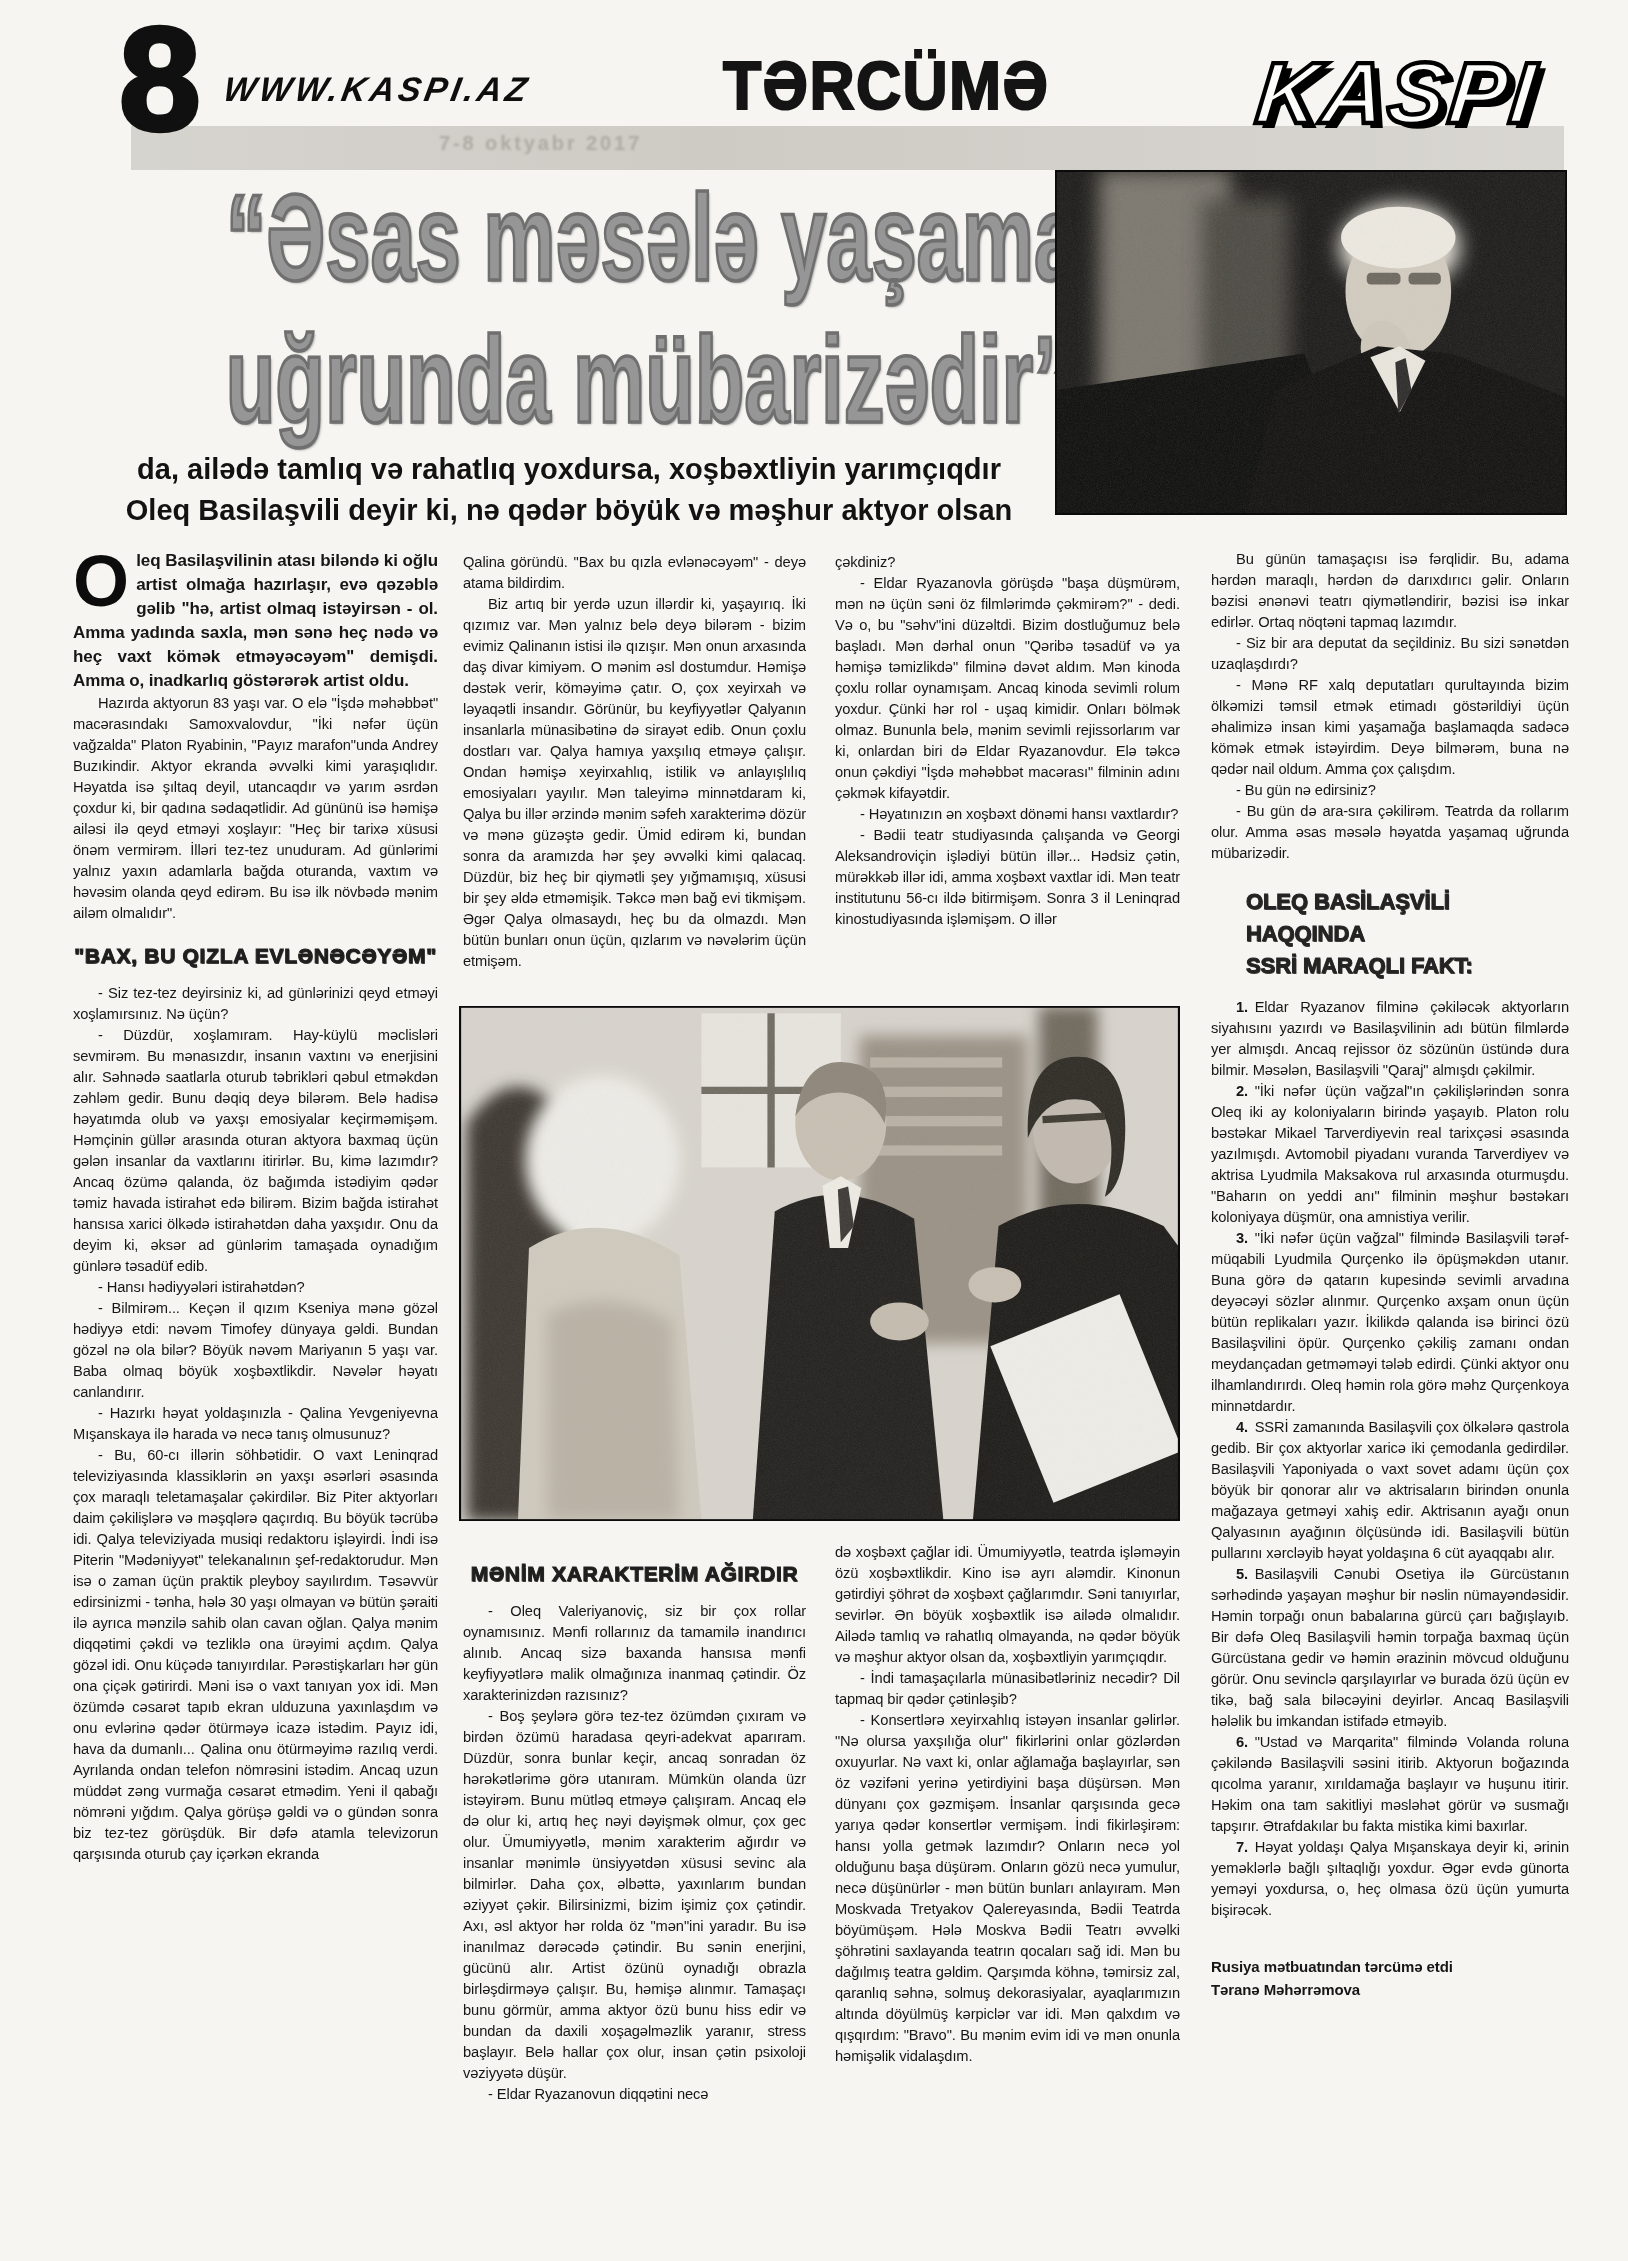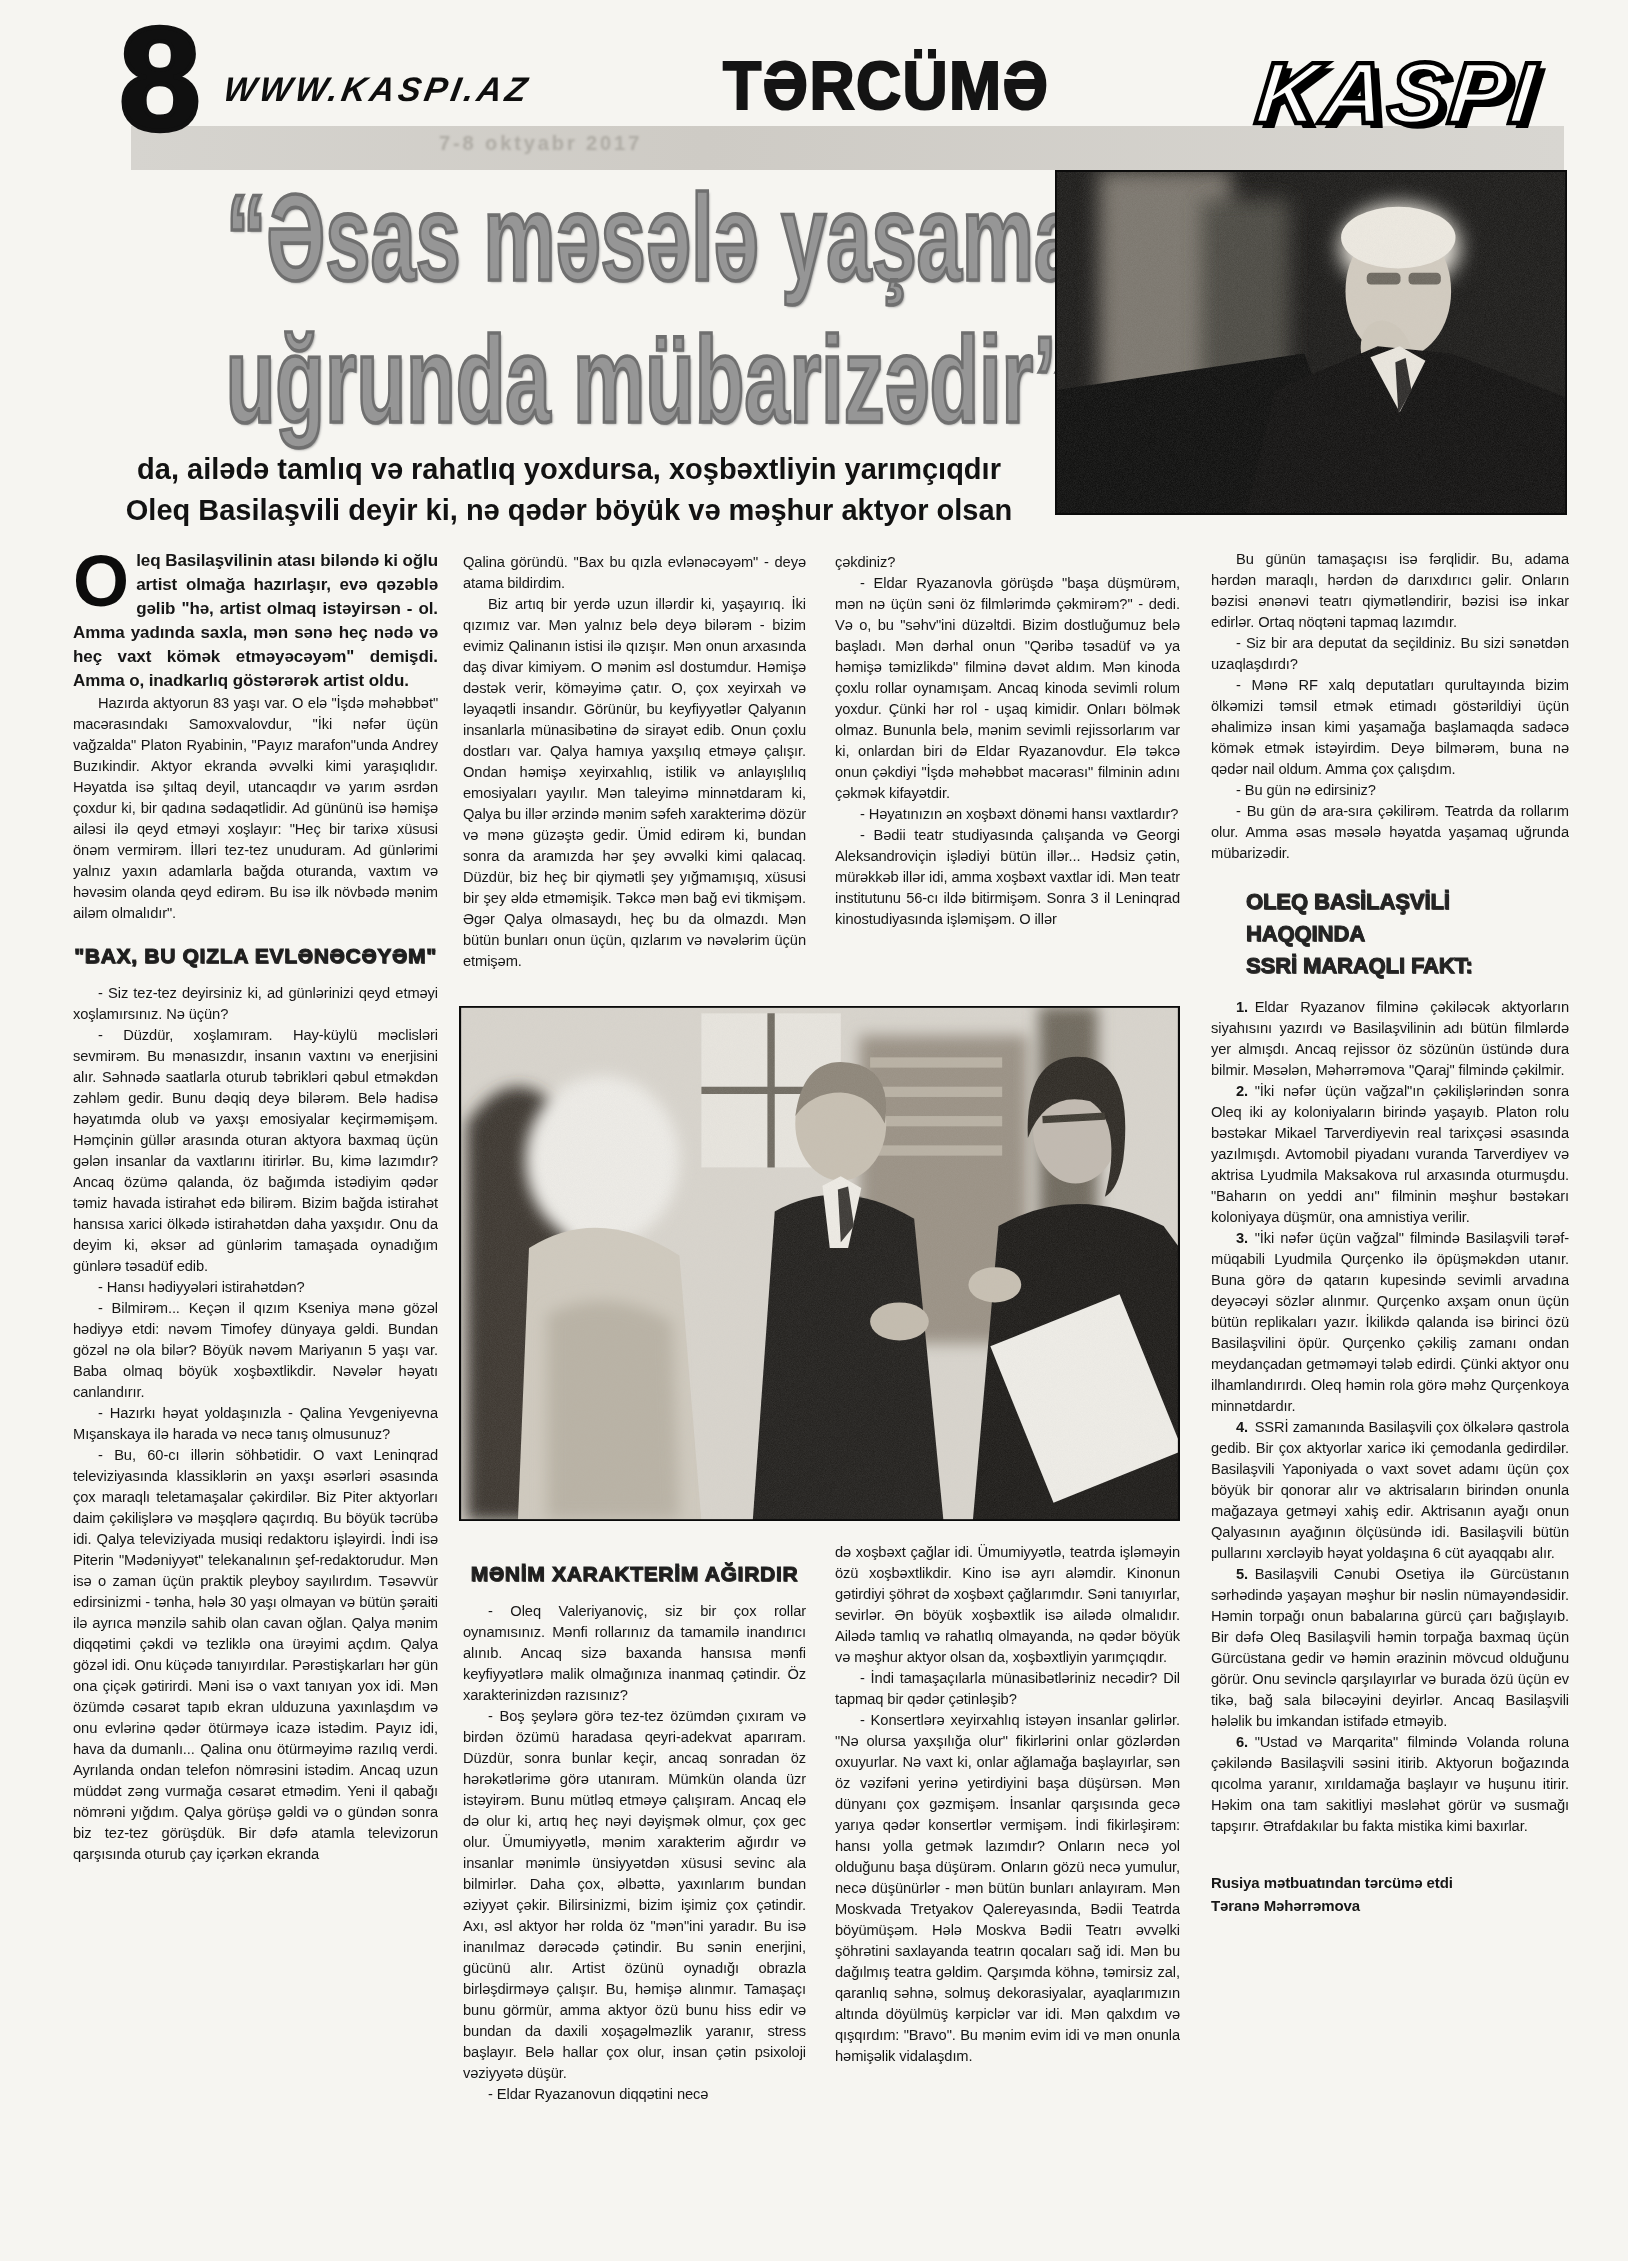--- a/index.html
+++ b/index.html
@@ -190,26 +190,27 @@
   <div class="abs col col4">
     <p>Bu günün tamaşaçısı isə fərqlidir. Bu, adama hərdən maraqlı, hərdən də darıxdırıcı gəlir. Onların bəzisi ənənəvi teatrı qiymətləndirir, bəzisi isə inkar edirlər. Ortaq nöqtəni tapmaq lazımdır.</p>
     <p class="q">- Siz bir ara deputat da seçildiniz. Bu sizi sənətdən uzaqlaşdırdı?</p>
     <p>- Mənə RF xalq deputatları qurultayında bizim ölkəmizi təmsil etmək etimadı göstərildiyi üçün əhalimizə insan kimi yaşamağa başlamaqda sadəcə kömək etmək istəyirdim. Deyə bilmərəm, buna nə qədər nail oldum. Amma çox çalışdım.</p>
     <p class="q">- Bu gün nə edirsiniz?</p>
     <p>- Bu gün də ara-sıra çəkilirəm. Teatrda da rollarım olur. Amma əsas məsələ həyatda yaşamaq uğrunda mübarizədir.</p>
     <div class="facts-heading">
       <div>OLEQ BASİLAŞVİLİ HAQQINDA</div>
       <div>SSRİ MARAQLI FAKT:</div>
     </div>
-    <p class="fact"><b class="fact-num">1.</b><span>Eldar Ryazanov filminə çəkiləcək aktyorların siyahısını yazırdı və Basilaşvilinin adı bütün filmlərdə yer almışdı. Ancaq rejissor öz sözünün üstündə dura bilmir. Məsələn, Məhərrəmova "Qaraj" filmində çəkilmir.</span></p>
+    <p class="fact"><b class="fact-num">1.</b><span>Eldar Ryazanov filminə çəkiləcək aktyorların siyahısını yazırdı və Basilaşvilinin adı bütün filmlərdə yer almışdı. Ancaq rejissor öz sözünün üstündə dura bilmir. Məsələn, Basilaşvili "Qaraj" almışdı çəkilmir.</span></p>
     <p class="fact"><b class="fact-num">2.</b><span>"İki nəfər üçün vağzal"ın çəkilişlərindən sonra Oleq iki ay koloniyaların birində yaşayıb. Platon rolu bəstəkar Mikael Tarverdiyevin real tarixçəsi əsasında yazılmışdı. Avtomobil piyadanı vuranda Tarverdiyev və aktrisa Lyudmila Maksakova rul arxasında oturmuşdu. "Baharın on yeddi anı" filminin məşhur bəstəkarı koloniyaya düşmür, ona amnistiya verilir.</span></p>
     <p class="fact"><b class="fact-num">3.</b><span>"İki nəfər üçün vağzal" filmində Basilaşvili tərəf-müqabili Lyudmila Qurçenko ilə öpüşməkdən utanır. Buna görə də qatarın kupesində sevimli arvadına deyəcəyi sözlər alınmır. Qurçenko axşam onun üçün bütün replikaları yazır. İkilikdə qalanda isə birinci özü Basilaşvilini öpür. Qurçenko çəkiliş zamanı ondan meydançadan getməməyi tələb edirdi. Çünki aktyor onu ilhamlandırırdı. Oleq həmin rola görə məhz Qurçenkoya minnətdardır.</span></p>
     <p class="fact"><b class="fact-num">4.</b><span>SSRİ zamanında Basilaşvili çox ölkələrə qastrola gedib. Bir çox aktyorlar xaricə iki çemodanla gedirdilər. Basilaşvili Yaponiyada o vaxt sovet adamı üçün çox böyük bir qonorar alır və aktrisaların birindən onunla mağazaya getməyi xahiş edir. Aktrisanın ayağı onun Qalyasının ayağının ölçüsündə idi. Basilaşvili bütün pullarını xərcləyib həyat yoldaşına 6 cüt ayaqqabı alır.</span></p>
     <p class="fact"><b class="fact-num">5.</b><span>Basilaşvili Cənubi Osetiya ilə Gürcüstanın sərhədində yaşayan məşhur bir nəslin nümayəndəsidir. Həmin torpağı onun babalarına gürcü çarı bağışlayıb. Bir dəfə Oleq Basilaşvili həmin torpağa baxmaq üçün Gürcüstana gedir və həmin ərazinin mövcud olduğunu görür. Onu sevinclə qarşılayırlar və burada özü üçün ev tikə, bağ sala biləcəyini deyirlər. Ancaq Basilaşvili hələlik bu imkandan istifadə etməyib.</span></p>
     <p class="fact"><b class="fact-num">6.</b><span>"Ustad və Marqarita" filmində Volanda roluna çəkiləndə Basilaşvili səsini itirib. Aktyorun boğazında qıcolma yaranır, xırıldamağa başlayır və huşunu itirir. Həkim ona tam sakitliyi məsləhət görür və susmağı tapşırır. Ətrafdakılar bu fakta mistika kimi baxırlar.</span></p>
+    <p class="fact"><b class="fact-num">7.</b><span>Həyat yoldaşı Qalya Mışanskaya deyir ki, ərinin yeməklərlə bağlı şıltaqlığı yoxdur. Əgər evdə günorta yeməyi yoxdursa, o, heç olmasa özü üçün yumurta bişirəcək.</span></p>
     <div class="byline">
       <div>Rusiya mətbuatından tərcümə etdi</div>
       <div>Təranə Məhərrəmova</div>
     </div>
   </div>
 
 </div>
 
 
 </body></html>

